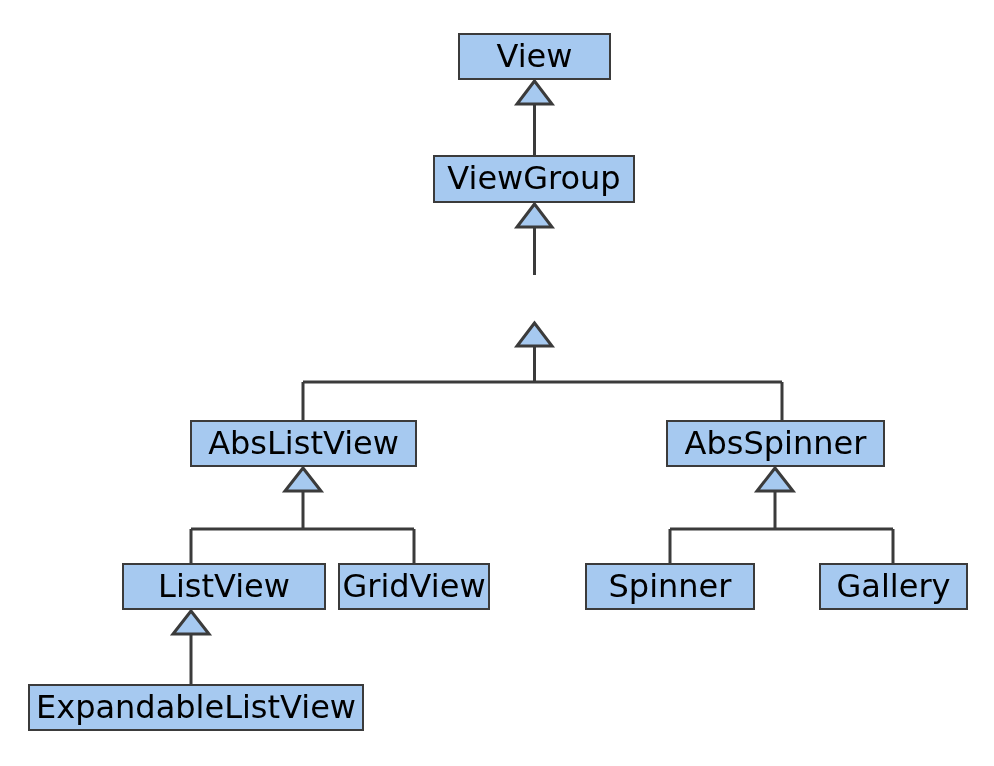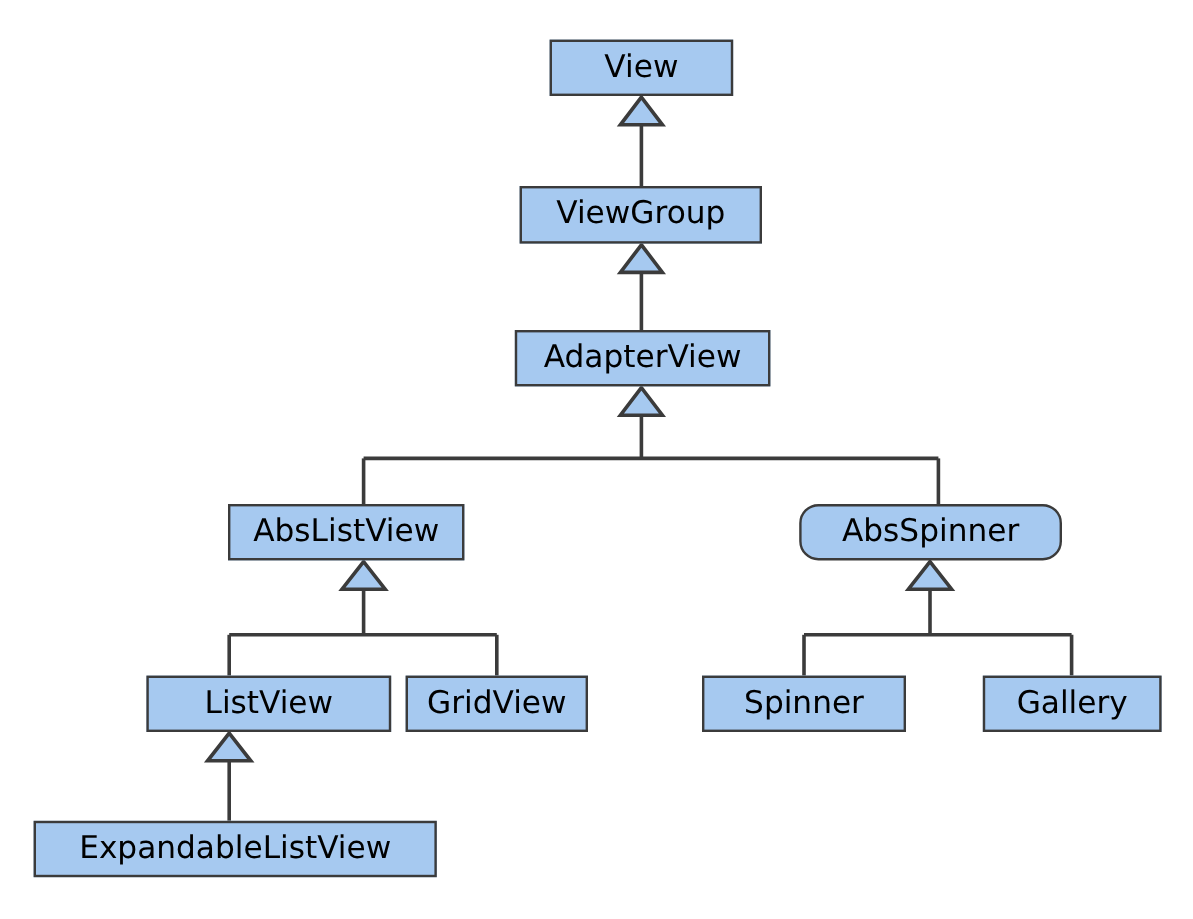--- a/index.html
+++ b/index.html
@@ -34,21 +34,21 @@
     background: #a6c9f0;
     border: 2px solid #3b3b3b;
     display: flex;
     align-items: center;
     justify-content: center;
     color: #000000;
     z-index: 3;
   }
   .uml-class-label {
     font-family: "DejaVu Sans", sans-serif;
-    font-size: 26px;
+    font-size: 32px;
     line-height: 1;
     letter-spacing: 0px;
     color: #000000;
     white-space: nowrap;
     padding-bottom: 2px;
   }
 </style>
 </head>
 <body>
 
@@ -98,29 +98,26 @@
   </svg>
 
   <div class="uml-class-box" style="left:458px; top:33px; width:153px; height:47px;">
     <span class="uml-class-label">View</span>
   </div>
 
   <div class="uml-class-box" style="left:433px; top:155px; width:202px; height:48px;">
     <span class="uml-class-label">ViewGroup</span>
   </div>
 
-  <div class="uml-class-box" style="left:429px; top:275px; width:213px; height:47px;">
-    <span class="uml-class-label">AdapterView</span>
-  </div>
 
-  <div class="uml-class-box" style="left:190px; top:420px; width:197px; height:47px;">
+  <div class="uml-class-box" style="left:190px; top:420px; width:227px; height:47px;">
     <span class="uml-class-label">AbsListView</span>
   </div>
 
-  <div class="uml-class-box" style="left:666px; top:420px; width:219px; height:47px;border-radius:16px;">
+  <div class="uml-class-box" style="left:666px; top:420px; width:219px; height:47px;">
     <span class="uml-class-label">AbsSpinner</span>
   </div>
 
   <div class="uml-class-box" style="left:122px; top:563px; width:204px; height:47px;">
     <span class="uml-class-label">ListView</span>
   </div>
 
   <div class="uml-class-box" style="left:585px; top:563px; width:170px; height:47px;">
     <span class="uml-class-label">Spinner</span>
   </div>

